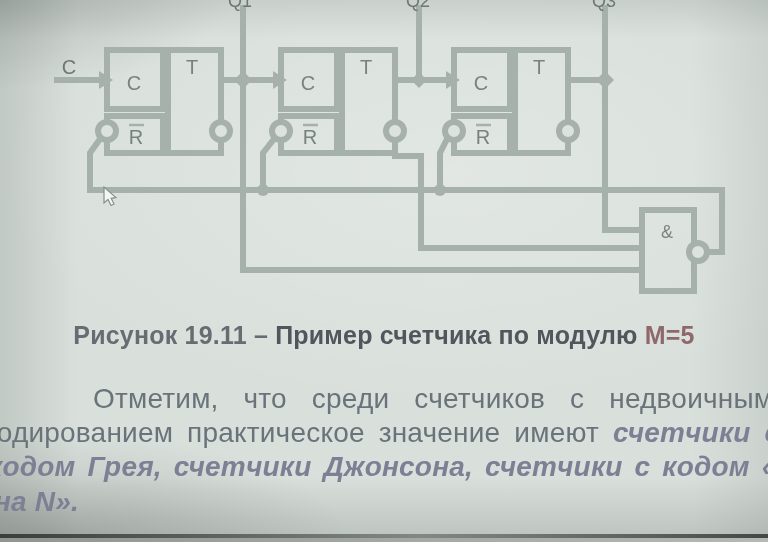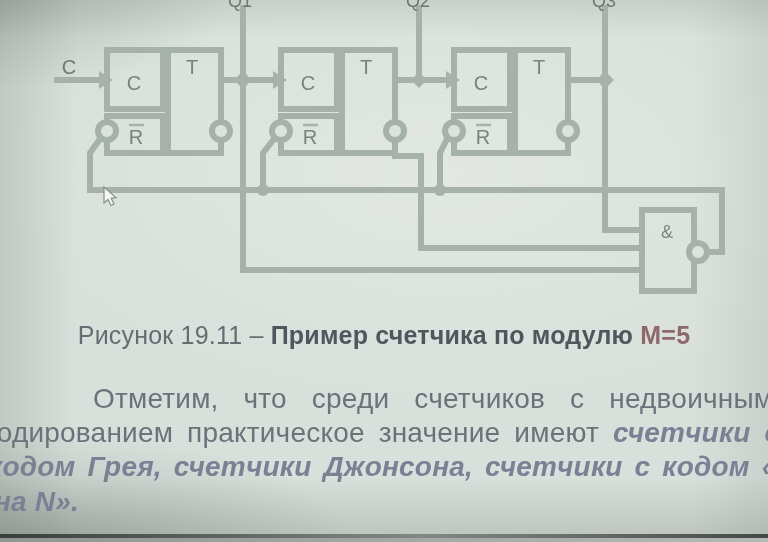--- a/index.html
+++ b/index.html
@@ -15,20 +15,21 @@
       linear-gradient(to right, rgba(70,80,74,0.16), rgba(70,80,74,0) 10%, rgba(70,80,74,0) 90%, rgba(70,80,74,0.10)),
       linear-gradient(to bottom, rgba(60,70,64,0.12), rgba(60,70,64,0) 7%, rgba(60,70,64,0) 88%, rgba(50,56,52,0.18)),
       #d9e0db;
   }
   #circuit{position:absolute;left:0;top:0;filter:blur(0.55px);}
   .photo-text{filter:blur(0.45px);}
   .caption{
     position:absolute;top:321px;left:50%;transform:translateX(-50%);
     white-space:nowrap;font-size:25px;letter-spacing:0.2px;
     color:#666d72;
+    font-weight:bold;
   }
   .caption b{color:#4f565c;}
   .caption .hl{color:#8f686c;}
   .para-line{
     position:absolute;white-space:nowrap;
     font-size:28px;color:#6a727a;letter-spacing:0.2px;
   }
   .l1{top:383px;left:93px;word-spacing:17px;}
   .l2{top:417px;left:-16px;word-spacing:6px;}
   .l3{top:451px;left:-12px;word-spacing:4px;}

